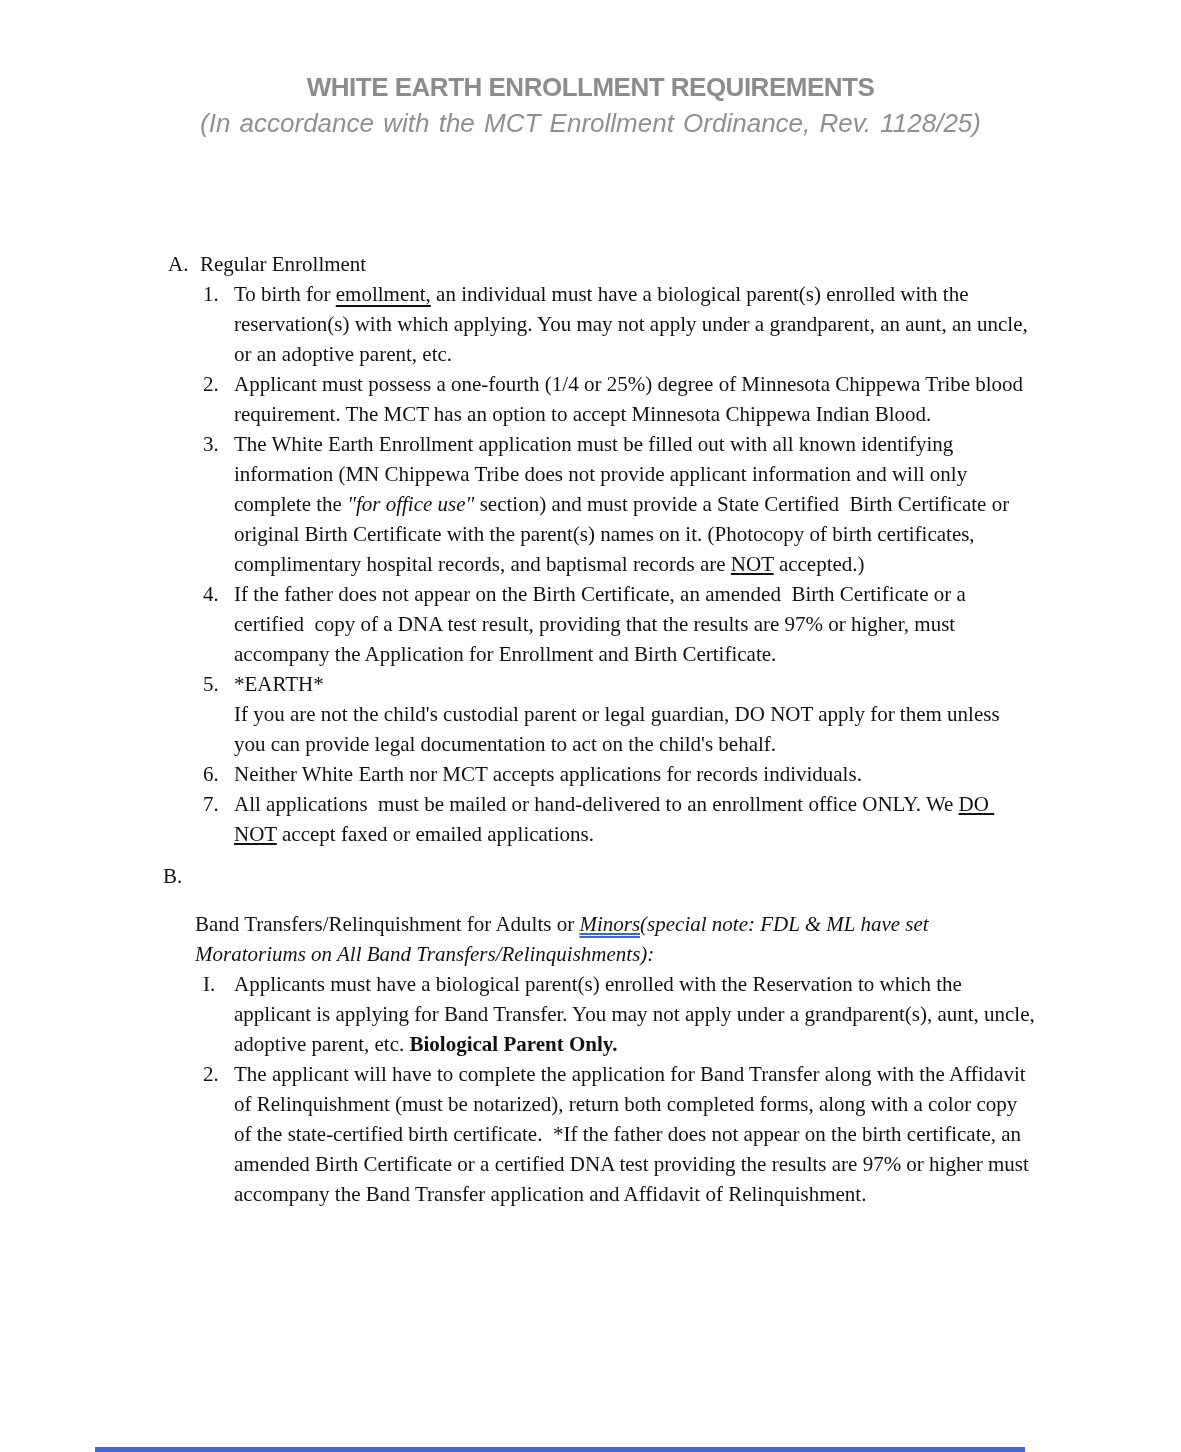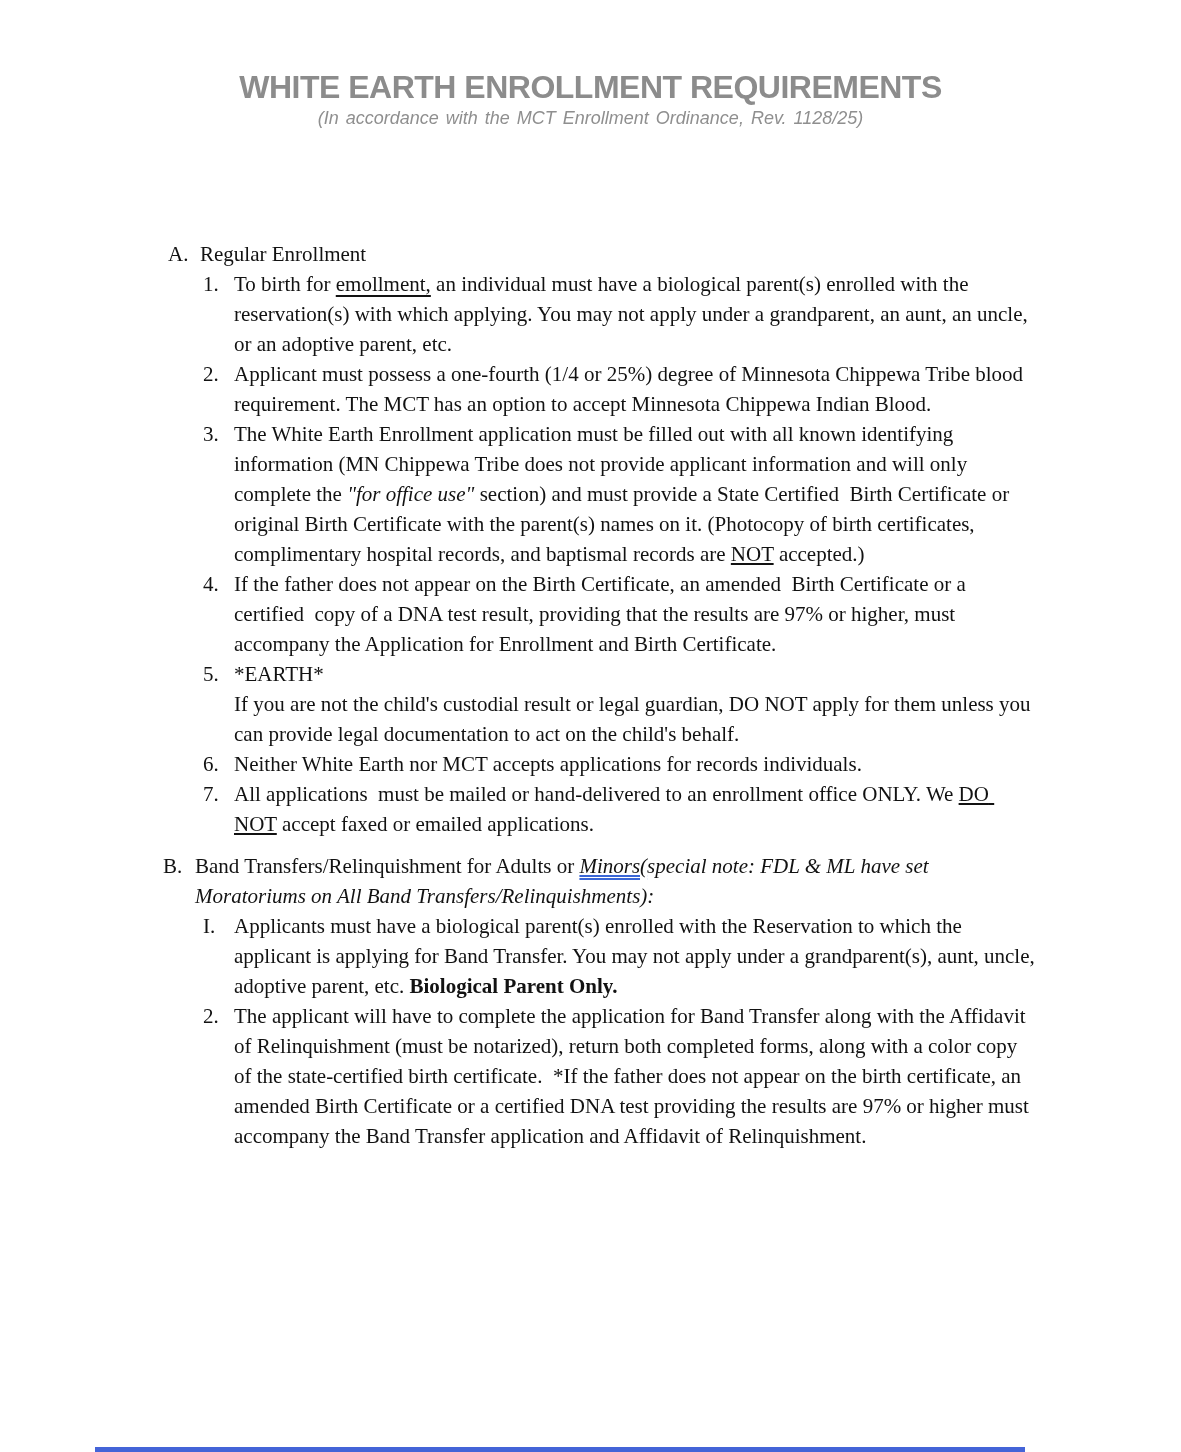--- a/index.html
+++ b/index.html
@@ -12,48 +12,48 @@
     font-family: "Liberation Serif", serif;
     color: #121212;
   }
   .doc-header {
     padding-top: 70px;
     text-align: center;
   }
   .doc-title {
     font-family: "Liberation Sans", sans-serif;
     font-weight: bold;
-    font-size: 32px;
+    font-size: 26px;
     letter-spacing: -0.5px;
     color: #8c8c8c;
     line-height: 34px;
   }
   .doc-subtitle {
     font-family: "Liberation Sans", sans-serif;
     font-style: italic;
-    font-size: 18px;
+    font-size: 26px;
     color: #8f8f8f;
     margin-top: 4px;
     word-spacing: 2px;
   }
   .doc-body {
     margin-top: 110px;
     margin-left: 168px;
     width: 868px;
     font-size: 21px;
     line-height: 30px;
   }
   .sec-heading { display: flex; }
   .sec-heading .sec-label {
     width: 32px;
     flex: 0 0 32px;
   }
   .sec-b { margin-top: 12px; }
   .sec-b .sec-label { margin-left: -5px; }
-  .sec-b-text { flex: 1 1 auto; }
+  .sec-b-text { flex: 1 1 auto; margin-top: 48px; }
   .item { display: flex; }
   .item .item-marker {
     margin-left: 35px;
     width: 31px;
     flex: 0 0 31px;
   }
   .item .item-text {
     flex: 1 1 auto;
     max-width: 802px;
   }
@@ -116,21 +116,21 @@
 
   <div class="item">
     <span class="item-marker">4.</span>
     <span class="item-text"><span class="seg">If the father does not appear on the Birth Certificate, an amended  Birth Certificate or a certified  copy of a DNA test result, providing that the results are 97% or higher, must accompany the Application for Enrollment and Birth Certificate.</span></span>
   </div>
 
   <div class="item">
     <span class="item-marker">5.</span>
     <span class="item-text">
       <div><span class="seg">*EARTH*</span></div>
-      <div><span class="seg">If you are not the child's custodial result or legal guardian, DO NOT apply for them unless you can provide legal documentation to act on the child's behalf.</span></div>
+      <div><span class="seg">If you are not the child's custodial parent or legal guardian, DO NOT apply for them unless you can provide legal documentation to act on the child's behalf.</span></div>
     </span>
   </div>
 
   <div class="item">
     <span class="item-marker">6.</span>
     <span class="item-text"><span class="seg">Neither White Earth nor MCT accepts applications for records individuals.</span></span>
   </div>
 
   <div class="item">
     <span class="item-marker">7.</span>

